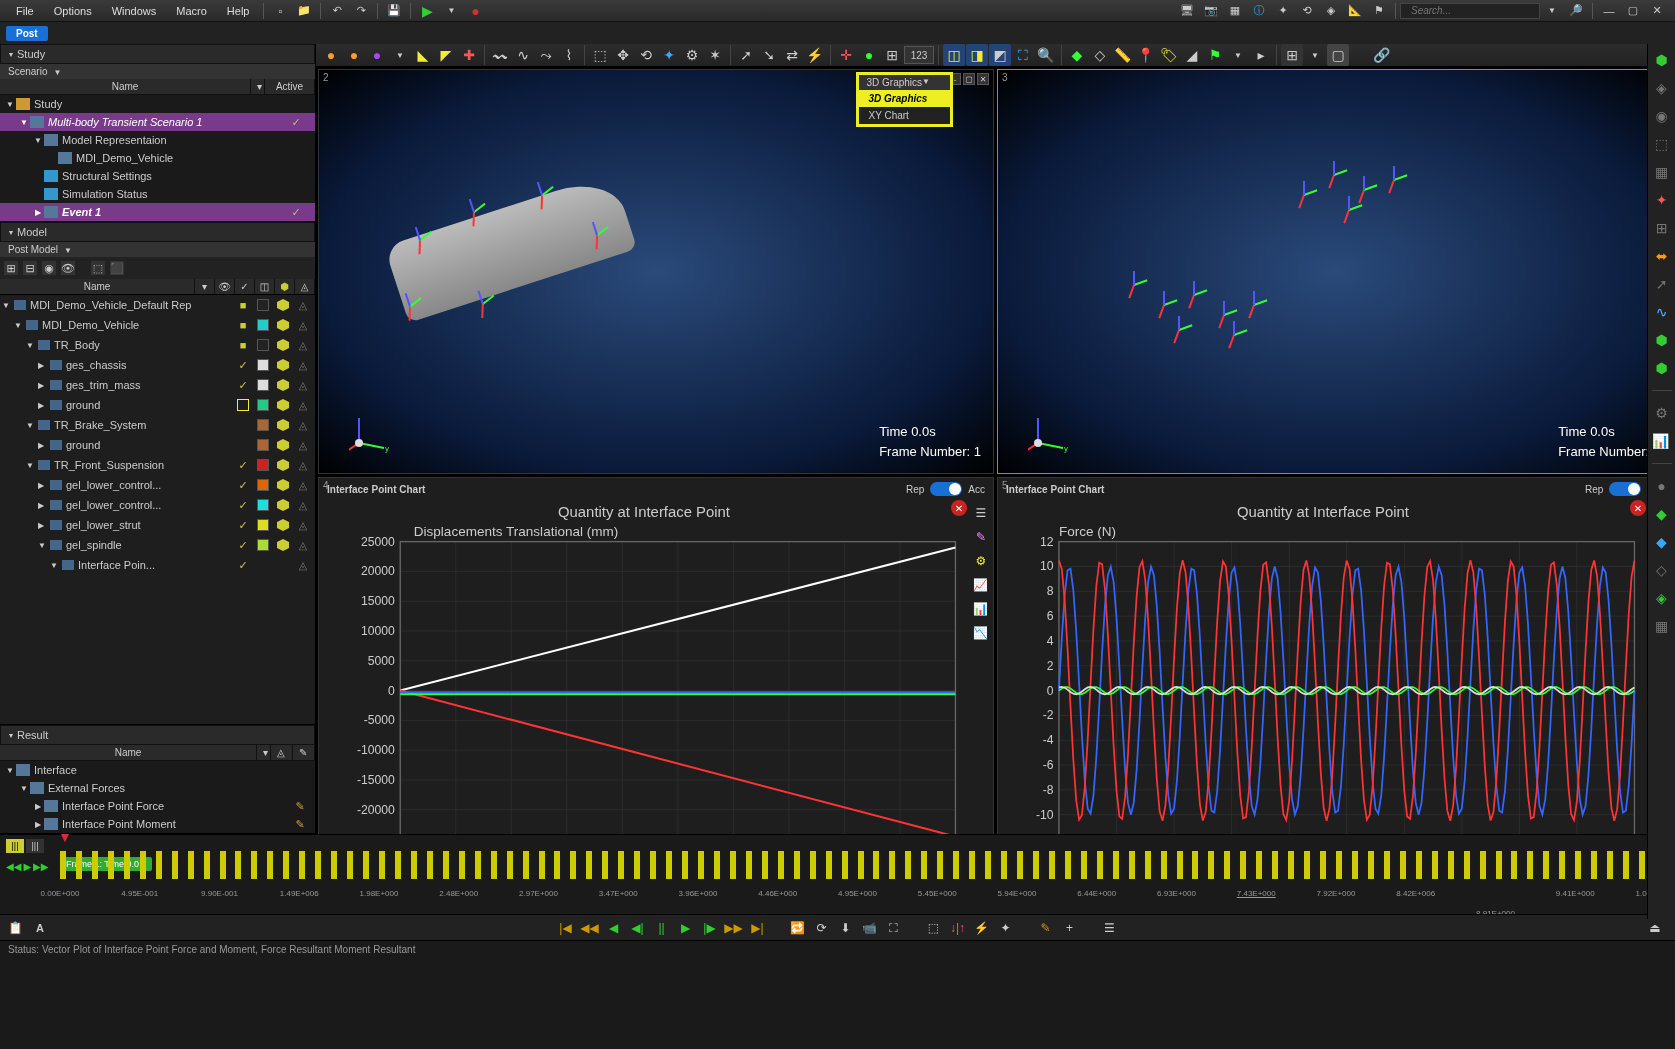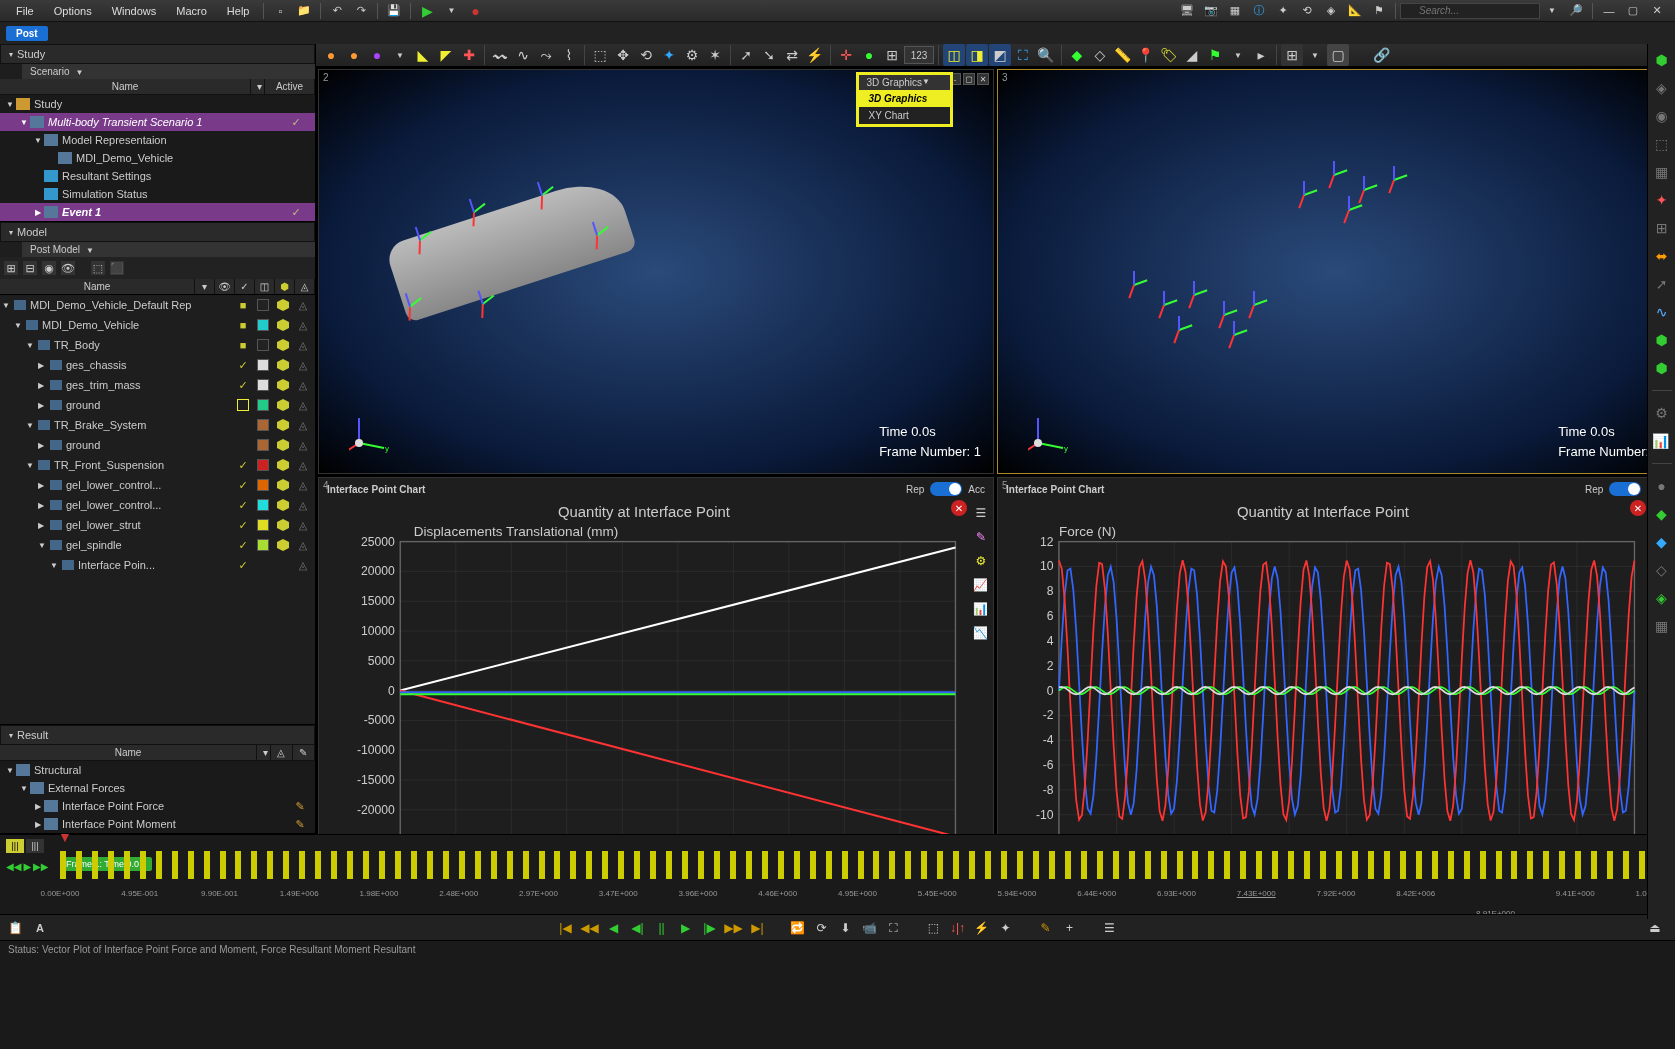--- a/index.html
+++ b/index.html
@@ -4,37 +4,37 @@
 <style>
 * { margin: 0; padding: 0; box-sizing: border-box; font-family: Arial, sans-serif; }
 body { background: #1a1a1a; color: #ccc; font-size: 11px; overflow: hidden; width: 1675px; height: 1049px; position: relative; }
 
 
 .menubar { height: 22px; background: linear-gradient(#3a3a3a, #2a2a2a); display: flex; align-items: center; padding: 0 6px; border-bottom: 1px solid #111; }
 .menubar .menu-item { padding: 2px 10px; cursor: pointer; color: #ddd; }
 .menubar .divider { width: 1px; height: 16px; background: #555; margin: 0 4px; }
 .menubar .icon-btn { width: 20px; height: 18px; margin: 0 2px; display: flex; align-items: center; justify-content: center; cursor: pointer; border-radius: 2px; }
 .menubar .spacer { flex: 1; }
-.search-box { background: #222; border: 1px solid #444; color: #aaa; padding: 1px 18px; width: 140px; height: 16px; font-size: 10px; font-style: italic; }
+.search-box { background: #222; border: 1px solid #444; color: #aaa; padding: 1px 10px; width: 140px; height: 16px; font-size: 10px; font-style: italic; }
 .play-icon { color: #3c3; font-size: 14px; }
 .rec-icon { color: #c33; font-size: 14px; }
 
 
 .post-row { height: 22px; display: flex; align-items: center; padding: 2px 6px; background: #222; }
 .post-pill { background: #1a6fd4; color: #fff; padding: 2px 10px; border-radius: 2px; font-weight: bold; font-size: 10px; }
 
 
 .main-layout { display: flex; height: 790px; }
 
 
 .left-panel { width: 316px; background: #1e1e1e; border-right: 1px solid #000; display: flex; flex-direction: column; overflow: hidden; }
 .panel-section { border-bottom: 1px solid #000; }
 .panel-header { background: #2a2a2a; padding: 3px 8px; display: flex; align-items: center; border: 1px solid #111; font-size: 11px; }
 .panel-header .caret { margin-right: 4px; font-size: 8px; }
-.panel-subheader { background: #333; padding: 2px 8px; font-size: 10px; display: flex; align-items: flex-end; margin-left: 22px; }
+.panel-subheader { background: #333; padding: 2px 8px; font-size: 10px; display: flex; align-items: flex-end; }
 .panel-subheader .caret { margin-left: 6px; font-size: 8px; }
 .tree-header { display: flex; background: #2a2a2a; border-bottom: 1px solid #111; font-size: 10px; }
 .tree-header .col { padding: 2px 6px; border-right: 1px solid #111; }
 .col-name { flex: 1; text-align: center; }
 .col-active { width: 50px; text-align: center; }
 
 .tree { background: #1a1a1a; }
 .tree-row { display: flex; align-items: center; padding: 2px 4px; font-size: 11px; height: 18px; cursor: pointer; }
 .tree-row.selected { background: #7a3a8a; color: #fff; }
 .tree-row .indent { display: inline-block; }
@@ -231,21 +231,21 @@
             <span class="indent" style="width:42px"></span>
             <span class="expand"></span>
             <span class="row-icon" style="background:#579"></span>
             <span class="label" style="">MDI_Demo_Vehicle</span>
             <span class="check"></span>
           </div>
           <div class="tree-row">
             <span class="indent" style="width:28px"></span>
             <span class="expand"></span>
             <span class="row-icon" style="background:#39c"></span>
-            <span class="label" style="">Resultant Settings</span>
+            <span class="label" style="">Structural Settings</span>
             <span class="check"></span>
           </div>
           <div class="tree-row">
             <span class="indent" style="width:28px"></span>
             <span class="expand"></span>
             <span class="row-icon" style="background:#39c"></span>
             <span class="label" style="">Simulation Status</span>
             <span class="check"></span>
           </div>
           <div class="tree-row selected">
@@ -560,21 +560,21 @@
         <div class="col col-name">Name</div>
         <div class="col" style="width:14px">▾</div>
         <div class="col" style="width:22px">◬</div>
         <div class="col" style="width:22px">✎</div>
       </div>
       <div class="tree" id="result-tree">
           <div class="tree-row">
             <span class="indent" style="width:0px"></span>
             <span class="expand">▼</span>
             <span class="row-icon" style="background:#579"></span>
-            <span class="label">Structural</span>
+            <span class="label">Interface</span>
           </div>
           <div class="tree-row">
             <span class="indent" style="width:14px"></span>
             <span class="expand">▼</span>
             <span class="row-icon" style="background:#579"></span>
             <span class="label">External Forces</span>
           </div>
           <div class="tree-row">
             <span class="indent" style="width:28px"></span>
             <span class="expand">▶</span>

